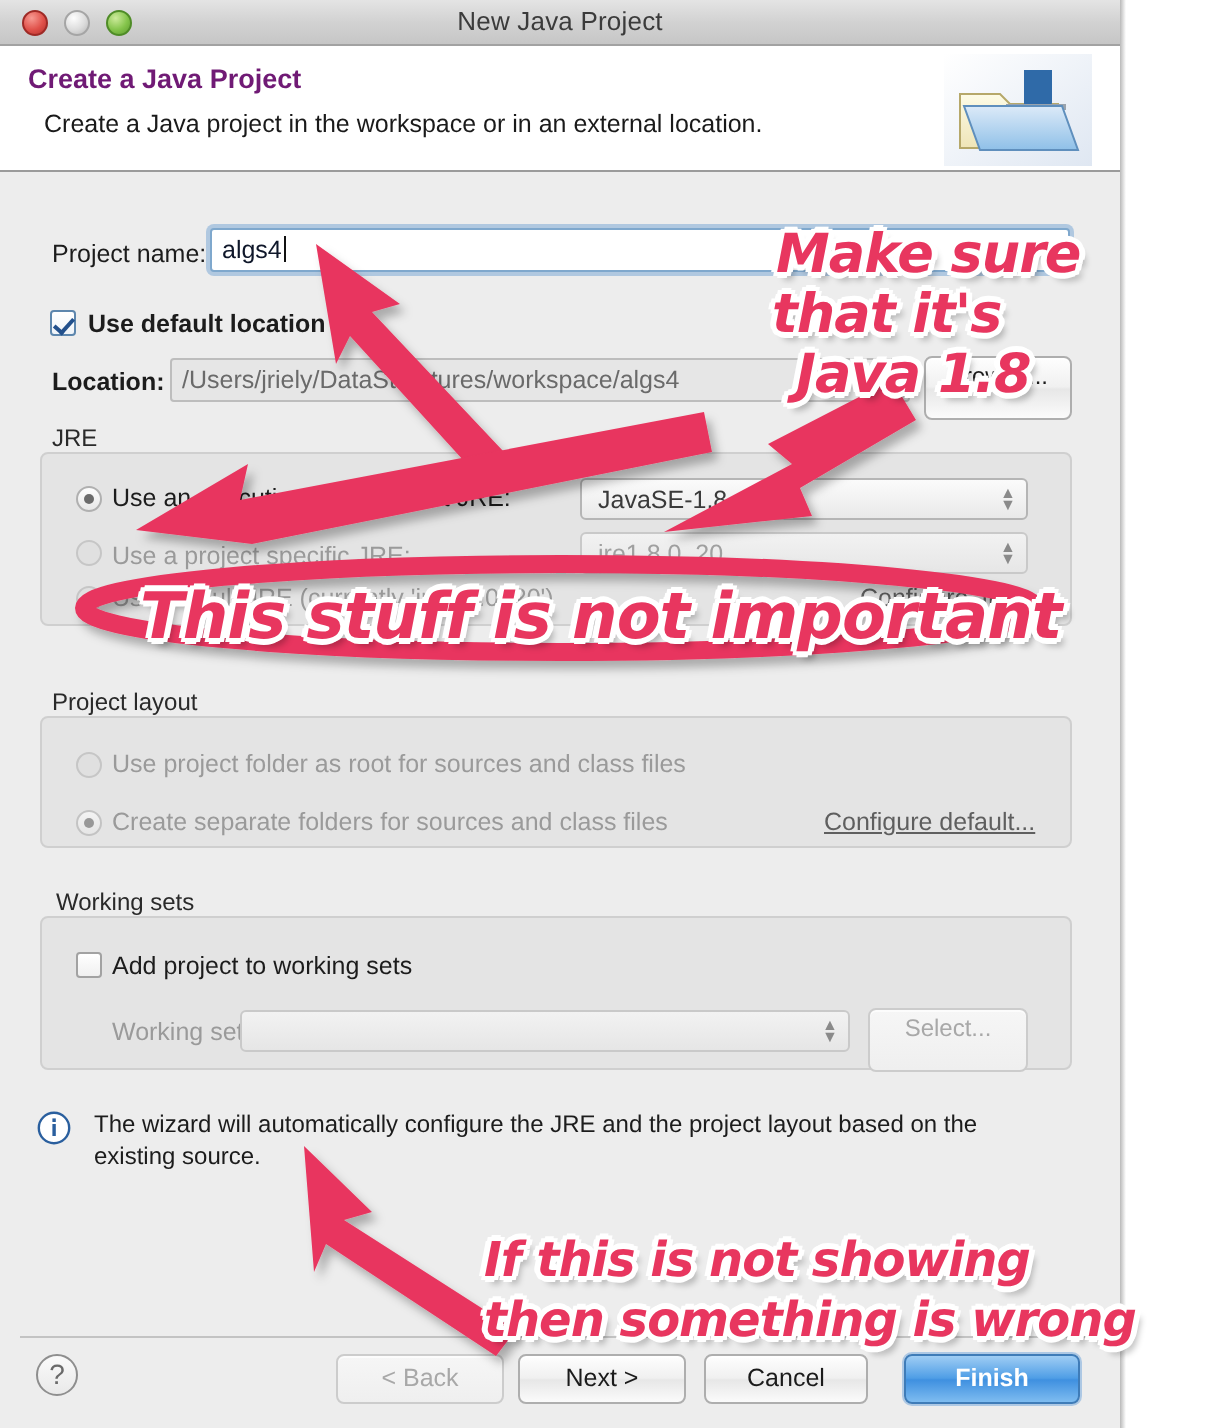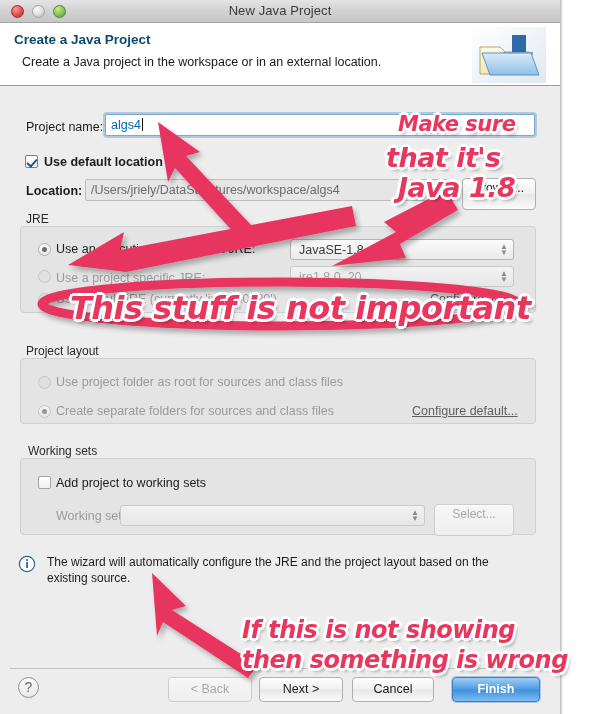--- a/index.html
+++ b/index.html
@@ -39,21 +39,21 @@
   .light{width:13px;height:13px;border-radius:50%;box-sizing:border-box;}
   .light.red{background:radial-gradient(circle at 35% 28%,#f79a92 0%,#e0514a 55%,#b4302c 100%);border:1px solid #9e2a26;}
   .light.yellow{background:radial-gradient(circle at 35% 28%,#fdfdfd 0%,#dcdcdc 55%,#b5b5b5 100%);border:1px solid #a5a5a5;}
   .light.green{background:radial-gradient(circle at 35% 28%,#cdeb9b 0%,#84c44b 55%,#5d9a2e 100%);border:1px solid #4f8c27;}
 
   
   .banner{
     position:absolute;left:0;top:23px;width:560px;height:63px;
     background:#ffffff;border-bottom:1px solid #9b9b9b;box-sizing:border-box;
   }
-  .banner-title{position:absolute;left:14px;top:9px;font-size:13.5px;font-weight:bold;color:#0c4a6e;}
+  .banner-title{position:absolute;left:14px;top:9px;font-size:13.5px;font-weight:bold;color:#701a75;}
   .banner-sub{position:absolute;left:22px;top:32px;font-size:12.5px;color:#1a1a1a;}
   .banner-icon{position:absolute;right:14px;top:4px;width:74px;height:56px;}
 
   
   .body{
     position:absolute;left:0;top:86px;width:560px;height:583px;
     background:#ededed;box-sizing:border-box;
   }
   .sep{
     position:absolute;left:10px;top:668px;width:540px;height:1px;background:#c3c3c3;
@@ -62,21 +62,21 @@
     position:absolute;left:0;top:669px;width:560px;height:45px;background:#ededed;
   }
 
   .lbl{font-size:12.5px;color:#1c1c1c;}
   .lbl.dim{color:#9a9a9a;}
 
   
   .textfield{
     position:absolute;box-sizing:border-box;height:22px;
     background:#ffffff;border:1px solid #a9a9a9;border-radius:2px;
-    font-size:12.5px;color:#0369a1;padding:3px 5px 0 5px;
+    font-size:12.5px;color:#0f172a;padding:3px 5px 0 5px;
   }
   .textfield.focused{
     border:1px solid #7fa8cd;
     box-shadow:0 0 0 2px rgba(126,170,214,.55);
   }
   .textfield.readonly{background:#e6e6e6;border:1px solid #bdbdbd;color:#6a6a6a;}
   .caret{display:inline-block;width:1px;height:13px;background:#111;vertical-align:-2px;margin-left:1px;}
 
   
   .grouplabel{position:absolute;font-size:12px;color:#2a2a2a;}
@@ -316,21 +316,21 @@
         <path d="M332,266 L396,232 L384,222 L446,190 L458,210 L400,244 L406,258 Z" fill="#e8365f"></path>
       </g>
 
       <ellipse cx="280" cy="304" rx="238" ry="22" fill="none" stroke="#e8365f" stroke-width="9" filter="url(#sh)"></ellipse>
 
       <g filter="url(#sh)">
         <path d="M152,573 L186,606 L172,610 L258,665 L248,678 L163,622 L157,636 Z" fill="#e8365f"></path>
       </g>
     </svg>
 
-    <div class="anno-text" style="left:398px;top:112px;font-size:21px;">Make sure</div>
+    <div class="anno-text" style="left:388px;top:112px;font-size:27px;">Make sure</div>
     <div class="anno-text" style="left:386px;top:142px;font-size:27px;">that it's</div>
     <div class="anno-text" style="left:398px;top:172px;font-size:27px;">Java 1.8</div>
 
     <div class="anno-text" style="left:70px;top:289px;font-size:32px;">This stuff is not important</div>
 
     <div class="anno-text" style="left:242px;top:616px;font-size:24px;">If this is not showing</div>
     <div class="anno-text" style="left:242px;top:646px;font-size:24px;">then something is wrong</div>
   </div>
 
 </div>

